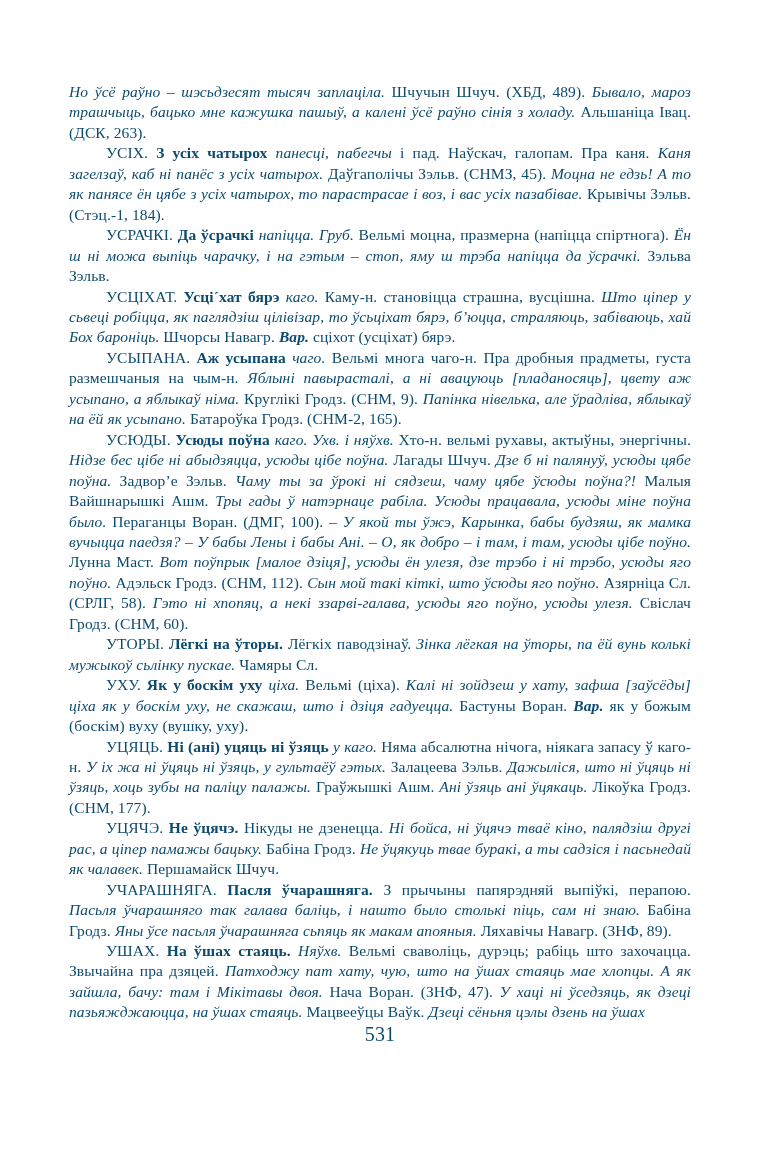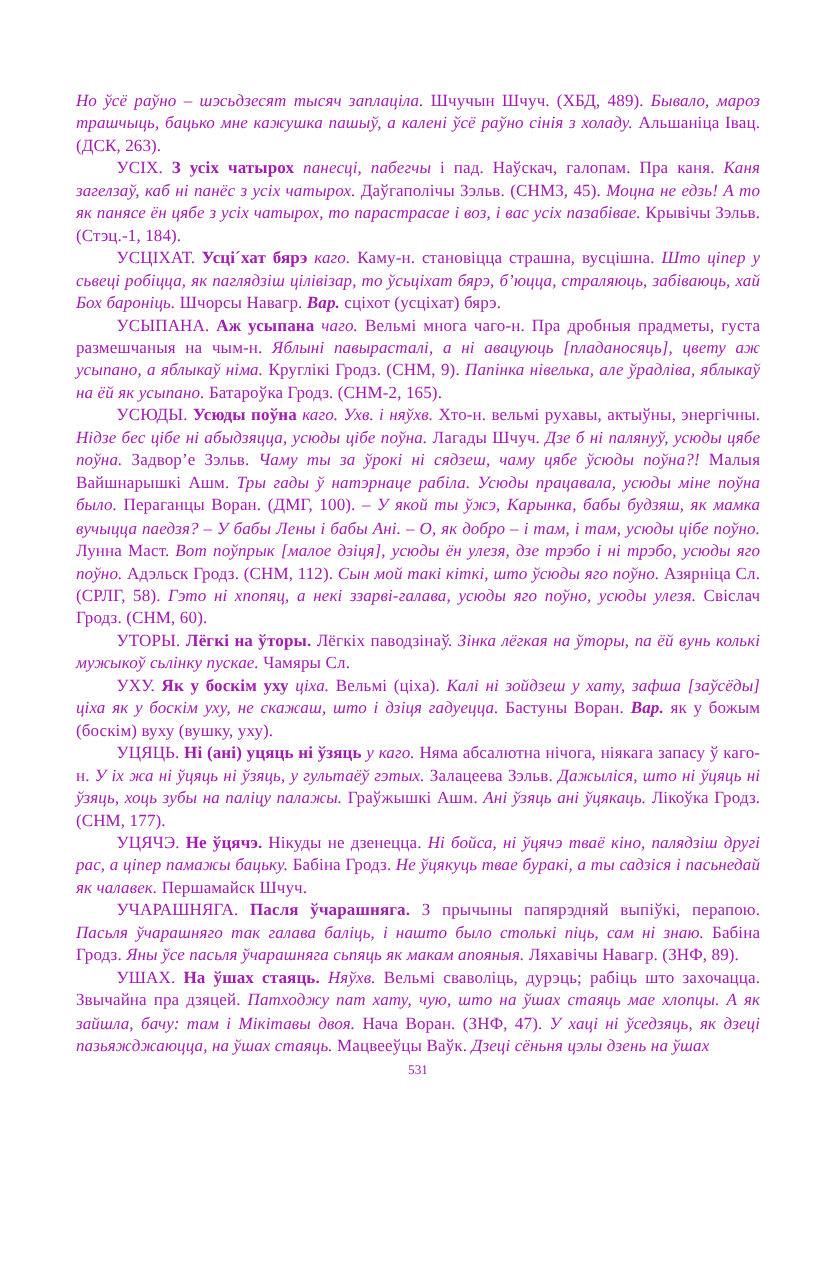--- a/index.html
+++ b/index.html
@@ -7,21 +7,21 @@
     padding: 0;
     background: #ffffff;
   }
   .page {
     position: relative;
     width: 760px;
     height: 1157px;
     background: #ffffff;
     overflow: hidden;
     font-family: "Liberation Serif", serif;
-    color: #a21caf;
+    color: #0c4a6e;
   }
   .text-block {
     position: absolute;
     left: 69px;
     top: 82px;
     width: 622px;
     text-align: justify;
     font-size: 15.5px;
     line-height: 20.45px;
     letter-spacing: 0.1px;
@@ -34,31 +34,32 @@
     text-indent: 0;
   }
   .r  { font-style: normal; font-weight: 400; }
   .i  { font-style: italic; font-weight: 400; }
   .b  { font-style: normal; font-weight: 700; margin-top: 39px; }
   .bi { font-style: italic; font-weight: 700; }
   .page-number {
     margin-top: 1px;
     text-align: center;
     text-indent: 0;
-    font-size: 12px;
+    font-size: 20px;
   }
 </style>
 </head>
 <body>
 
 <div class="page">
   <div class="text-block" id="paragraphs">
 
     <p class="para no-indent"><span class="i">Но ўсё раўно – шэсьдзесят тысяч заплаціла. </span><span class="r">Шчучын Шчуч. (ХБД, 489). </span><span class="i">Бывало, мароз трашчыць, бацько мне кажушка пашыў, а калені ўсё раўно сінія з холаду. </span><span class="r">Альшаніца Івац. (ДСК, 263).</span></p>
       <p class="para"><span class="r">УСІХ. </span><span class="b">З усіх чатырох </span><span class="i">панесці, пабегчы </span><span class="r">і пад. Наўскач, галопам. Пра каня. </span><span class="i">Каня загелзаў, каб ні панёс з усіх чатырох. </span><span class="r">Даўгаполічы Зэльв. (СНМЗ, 45). </span><span class="i">Моцна не едзь! А то як панясе ён цябе з усіх чатырох, то парастрасае і воз, і вас усіх пазабівае. </span><span class="r">Крывічы Зэльв. (Стэц.-1, 184).</span></p>
+      <p class="para"><span class="r">УСРАЧКІ. </span><span class="b">Да ўсрачкі </span><span class="i">напіцца. Груб. </span><span class="r">Вельмі моцна, празмерна (напіцца спіртнога). </span><span class="i">Ён ш ні можа выпіць чарачку, і на гэтым – стоп, яму ш трэба напіцца да ўсрачкі. </span><span class="r">Зэльва Зэльв.</span></p>
       <p class="para"><span class="r">УСЦІХАТ. </span><span class="b">Усці´хат бярэ </span><span class="i">каго. </span><span class="r">Каму-н. становіцца страшна, вусцішна. </span><span class="i">Што ціпер у сьвеці робіцца, як паглядзіш цілівізар, то ўсьціхат бярэ, б’юцца, страляюць, забіваюць, хай Бох бароніць. </span><span class="r">Шчорсы Навагр. </span><span class="bi">Вар. </span><span class="r">сціхот (усціхат) бярэ.</span></p>
       <p class="para"><span class="r">УСЫПАНА. </span><span class="b">Аж усыпана </span><span class="i">чаго. </span><span class="r">Вельмі многа чаго-н. Пра дробныя прадметы, густа размешчаныя на чым-н. </span><span class="i">Яблыні павырасталі, а ні авацуюць [пладаносяць], цвету аж усыпано, а яблыкаў німа. </span><span class="r">Круглікі Гродз. (СНМ, 9). </span><span class="i">Папінка нівелька, але ўрадліва, яблыкаў на ёй як усыпано. </span><span class="r">Батароўка Гродз. (СНМ-2, 165).</span></p>
       <p class="para"><span class="r">УСЮДЫ. </span><span class="b">Усюды поўна </span><span class="i">каго. Ухв. і няўхв. </span><span class="r">Хто-н. вельмі рухавы, актыўны, энергічны. </span><span class="i">Нідзе бес цібе ні абыдзяцца, усюды цібе поўна. </span><span class="r">Лагады Шчуч. </span><span class="i">Дзе б ні палянуў, усюды цябе поўна. </span><span class="r">Задвор’е Зэльв. </span><span class="i">Чаму ты за ўрокі ні сядзеш, чаму цябе ўсюды поўна?! </span><span class="r">Малыя Вайшнарышкі Ашм. </span><span class="i">Тры гады ў натэрнаце рабіла. Усюды працавала, усюды міне поўна было. </span><span class="r">Пераганцы Воран. (ДМГ, 100). </span><span class="i">– У якой ты ўжэ, Карынка, бабы будзяш, як мамка вучыцца паедзя? – У бабы Лены і бабы Ані. – О, як добро – і там, і там, усюды цібе поўно. </span><span class="r">Лунна Маст. </span><span class="i">Вот поўпрык [малое дзіця], усюды ён улезя, дзе трэбо і ні трэбо, усюды яго поўно. </span><span class="r">Адэльск Гродз. (СНМ, 112). </span><span class="i">Сын мой такі кіткі, што ўсюды яго поўно. </span><span class="r">Азярніца Сл. (СРЛГ, 58). </span><span class="i">Гэто ні хпопяц, а некі ззарві-галава, усюды яго поўно, усюды улезя. </span><span class="r">Свіслач Гродз. (СНМ, 60).</span></p>
       <p class="para"><span class="r">УТОРЫ. </span><span class="b">Лёгкі на ўторы. </span><span class="r">Лёгкіх паводзінаў. </span><span class="i">Зінка лёгкая на ўторы, па ёй вунь колькі мужыкоў сьлінку пускае. </span><span class="r">Чамяры Сл.</span></p>
       <p class="para"><span class="r">УХУ. </span><span class="b">Як у боскім уху </span><span class="i">ціха. </span><span class="r">Вельмі (ціха). </span><span class="i">Калі ні зойдзеш у хату, зафша [заўсёды] ціха як у боскім уху, не скажаш, што і дзіця гадуецца. </span><span class="r">Бастуны Воран. </span><span class="bi">Вар. </span><span class="r">як у божым (боскім) вуху (вушку, уху).</span></p>
       <p class="para"><span class="r">УЦЯЦЬ. </span><span class="b">Ні (ані) уцяць ні ўзяць </span><span class="i">у каго. </span><span class="r">Няма абсалютна нічога, ніякага запасу ў каго-н. </span><span class="i">У іх жа ні ўцяць ні ўзяць, у гультаёў гэтых. </span><span class="r">Залацеева Зэльв. </span><span class="i">Дажыліся, што ні ўцяць ні ўзяць, хоць зубы на паліцу палажы. </span><span class="r">Граўжышкі Ашм. </span><span class="i">Ані ўзяць ані ўцякаць. </span><span class="r">Лікоўка Гродз. (СНМ, 177).</span></p>
       <p class="para"><span class="r">УЦЯЧЭ. </span><span class="b">Не ўцячэ. </span><span class="r">Нікуды не дзенецца. </span><span class="i">Ні бойса, ні ўцячэ тваё кіно, палядзіш другі рас, а ціпер памажы бацьку. </span><span class="r">Бабіна Гродз. </span><span class="i">Не ўцякуць твае буракі, а ты садзіся і пасьнедай як чалавек. </span><span class="r">Першамайск Шчуч.</span></p>
       <p class="para"><span class="r">УЧАРАШНЯГА. </span><span class="b">Пасля ўчарашняга. </span><span class="r">З прычыны папярэдняй выпіўкі, перапою. </span><span class="i">Пасьля ўчарашняго так галава баліць, і нашто было столькі піць, сам ні знаю. </span><span class="r">Бабіна Гродз. </span><span class="i">Яны ўсе пасьля ўчарашняга сьпяць як макам апояныя. </span><span class="r">Ляхавічы Навагр. (ЗНФ, 89).</span></p>
       <p class="para"><span class="r">УШАХ. </span><span class="b">На ўшах стаяць. </span><span class="i">Няўхв. </span><span class="r">Вельмі сваволіць, дурэць; рабіць што захочацца. Звычайна пра дзяцей. </span><span class="i">Патходжу пат хату, чую, што на ўшах стаяць мае хлопцы. А як зайшла, бачу: там і Мікітавы двоя. </span><span class="r">Нача Воран. (ЗНФ, 47). </span><span class="i">У хаці ні ўседзяць, як дзеці пазьяжджаюцца, на ўшах стаяць. </span><span class="r">Мацвееўцы Ваўк. </span><span class="i">Дзеці сёньня цэлы дзень на ўшах</span></p>
       <div class="page-number" id="page-number-slot">531</div>

